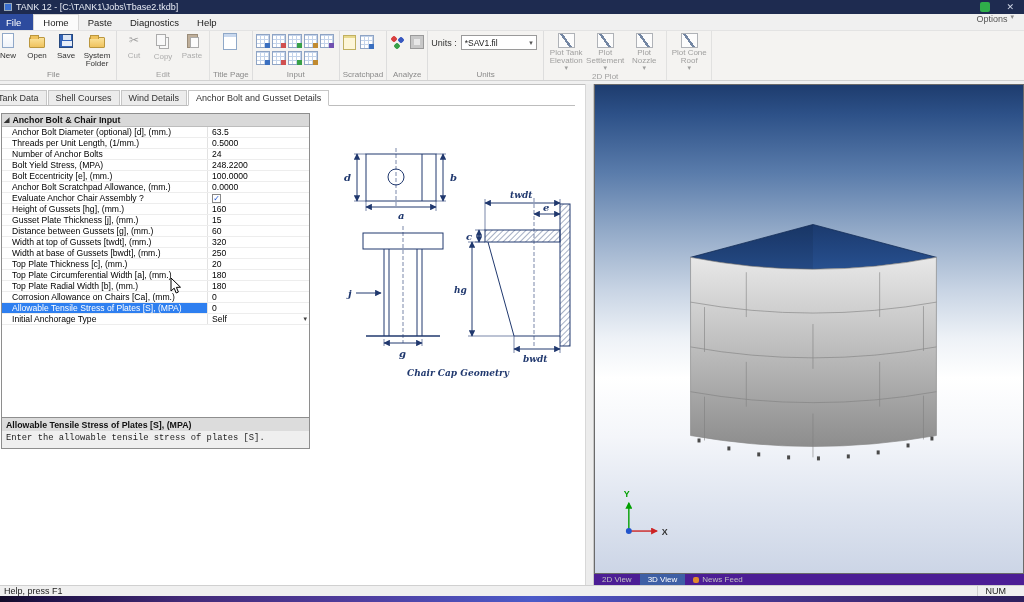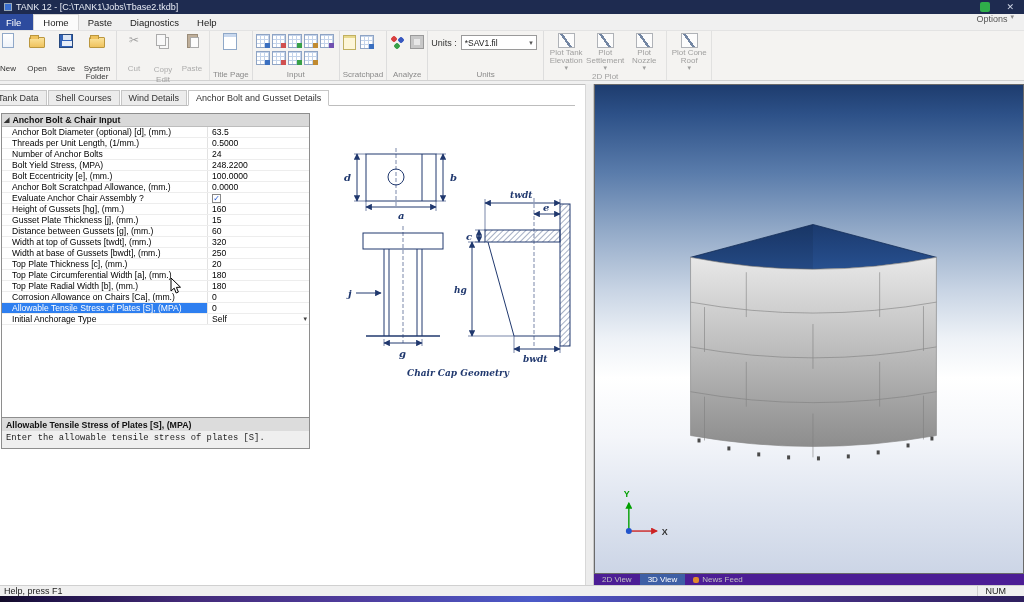--- a/index.html
+++ b/index.html
@@ -22,21 +22,21 @@
   .mtab.active { background:#fbfbfb; border:1px solid #d5d5d5; border-bottom:none; }
   .options { margin-left:auto; display:flex; align-items:flex-start; gap:3px; font-size:9px; color:#555; padding-right:10px; }
 
   
   .ribbon { position:absolute; left:0; top:31px; width:100%; height:50px; background:#f4f3f1;
     border-bottom:1px solid #d2d2d2; display:flex; align-items:stretch; }
   .rgroup { display:flex; flex-direction:column; border-right:1px solid #ddd; padding:1px 3px 0 3px; }
   .rbtns { flex:1; display:flex; align-items:flex-start; gap:1px; }
   .rlabel { font-size:8px; color:#8a8a8a; text-align:center; height:10px; line-height:10px; }
   .bigbtn { width:28px; display:flex; flex-direction:column; align-items:center; padding:1px 0; }
-  .bigbtn .blabel { font-size:8px; line-height:8px; color:#333; text-align:center; margin-top:17px; }
+  .bigbtn .blabel { font-size:8px; line-height:8px; color:#333; text-align:center; margin-top:4px; }
   .disabled .blabel, .disabled { color:#9a9a9a; }
   .disabled { opacity:.8; filter:grayscale(55%); }
   .clipL { margin-left:-9px; }
 
   .i-new { width:12px; height:15px; background:linear-gradient(#fff,#eef3fa); border:1px solid #90a8c8; }
   .i-folder { width:16px; height:11px; background:linear-gradient(#fbe29a,#efc35e); border:1px solid #bb973e;
     border-radius:1px; position:relative; margin-top:4px; }
   .i-folder::before { content:""; position:absolute; top:-3px; left:0; width:7px; height:3px;
     background:#efc35e; border:1px solid #bb973e; border-bottom:none; }
   .i-save { width:14px; height:14px; background:#3263b8; border:1px solid #27497e; position:relative; margin-top:1px; }

